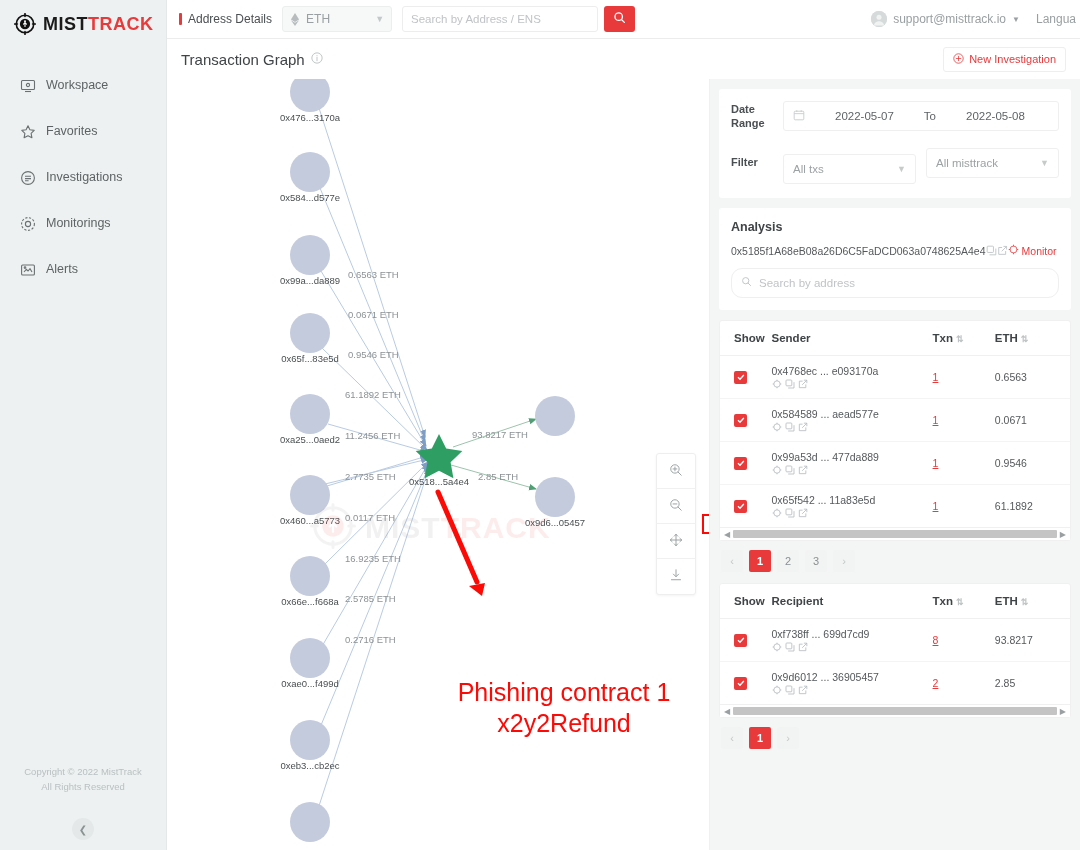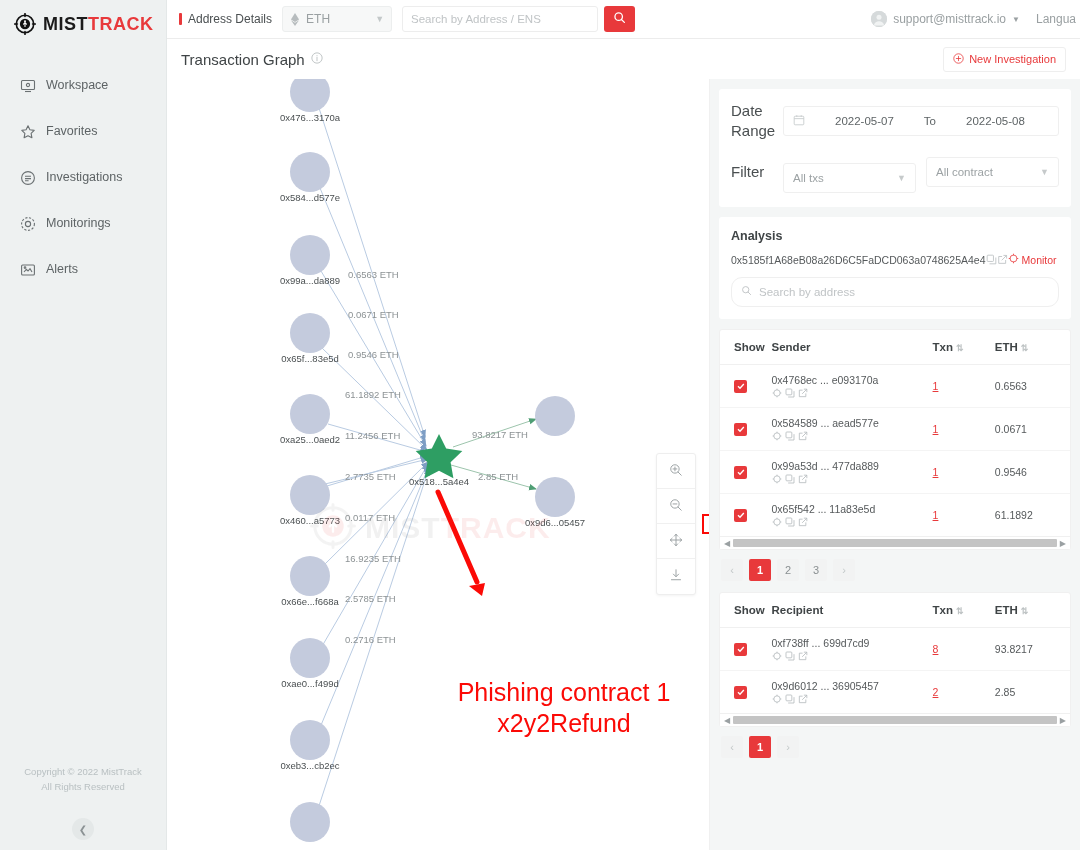--- a/index.html
+++ b/index.html
@@ -146,21 +146,21 @@
   .zoom-btn:last-child { border-bottom: none; }
 
   
   .right-panel {
     flex: 1; background: #f4f6f6; padding: 10px 9px 0 9px; overflow: hidden;
   }
   .card { background: #fff; border-radius: 3px; margin-bottom: 10px; }
   .filter-card { padding: 12px 12px 14px 12px; }
   .frow { display: flex; align-items: center; margin-bottom: 10px; }
   .frow:last-child { margin-bottom: 0; }
-  .flabel { width: 52px; flex: 0 0 52px; font-size: 15px; font-weight: normal; color: #4a4f51; line-height: 1.3; }
+  .flabel { width: 52px; flex: 0 0 52px; font-size: 11px; font-weight: bold; color: #4a4f51; line-height: 1.3; }
   .date-box {
     flex: 1; height: 30px; border: 1px solid #efefef; border-radius: 3px;
     display: flex; align-items: center; padding: 0 9px; gap: 8px;
     font-size: 11.5px; color: #5e6466; cursor: pointer; background:#fff;
   }
   .date-box .cal { color: #c6cacb; }
   .date-box .d1 { margin-left: 22px; }
   .date-box .to { margin-left: 22px; color: #5e6466; }
   .date-box .d2 { margin-left: 22px; }
   .sel-box {
@@ -537,21 +537,21 @@
               <span class="d2">2022-05-08</span>
             </div>
           </div>
           <div class="frow">
             <div class="flabel">Filter</div>
             <div class="sel-box sel-a">
               <span>All txs</span>
               <span class="chev">▼</span>
             </div>
             <div class="sel-box sel-b">
-              <span>All contract</span>
+              <span>All misttrack</span>
               <span class="chev">▼</span>
             </div>
           </div>
         </div>
 
         <div class="card analysis-card">
           <div class="analysis-title">Analysis</div>
           <div class="addr-line">
             <span>0x5185f1A68eB08a26D6C5FaDCD063a0748625A4e4</span>
             <span class="mini-ico">

